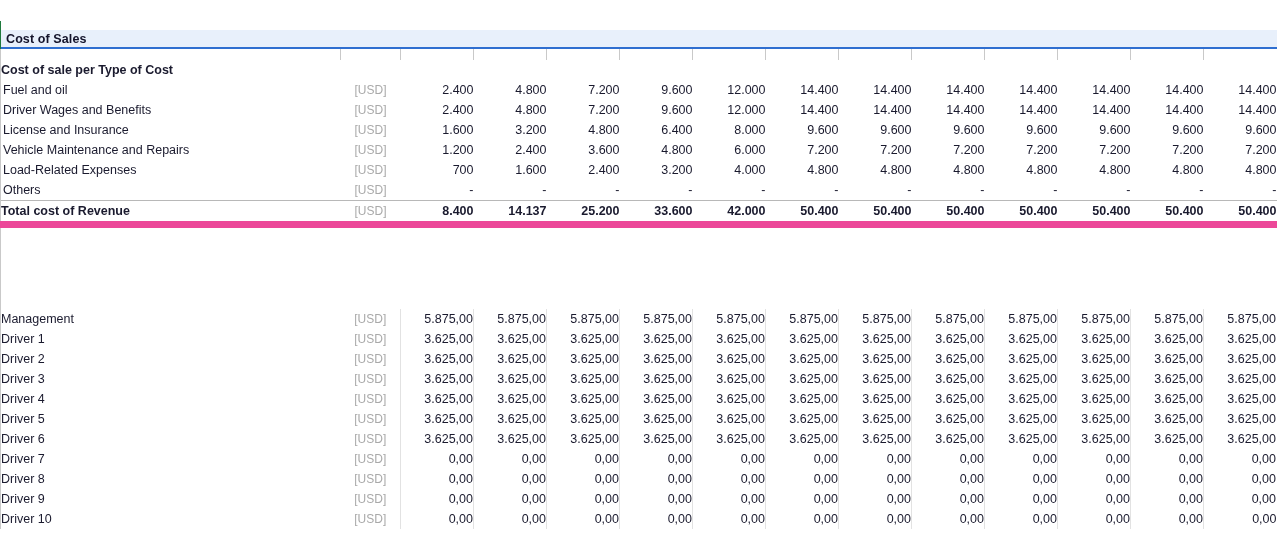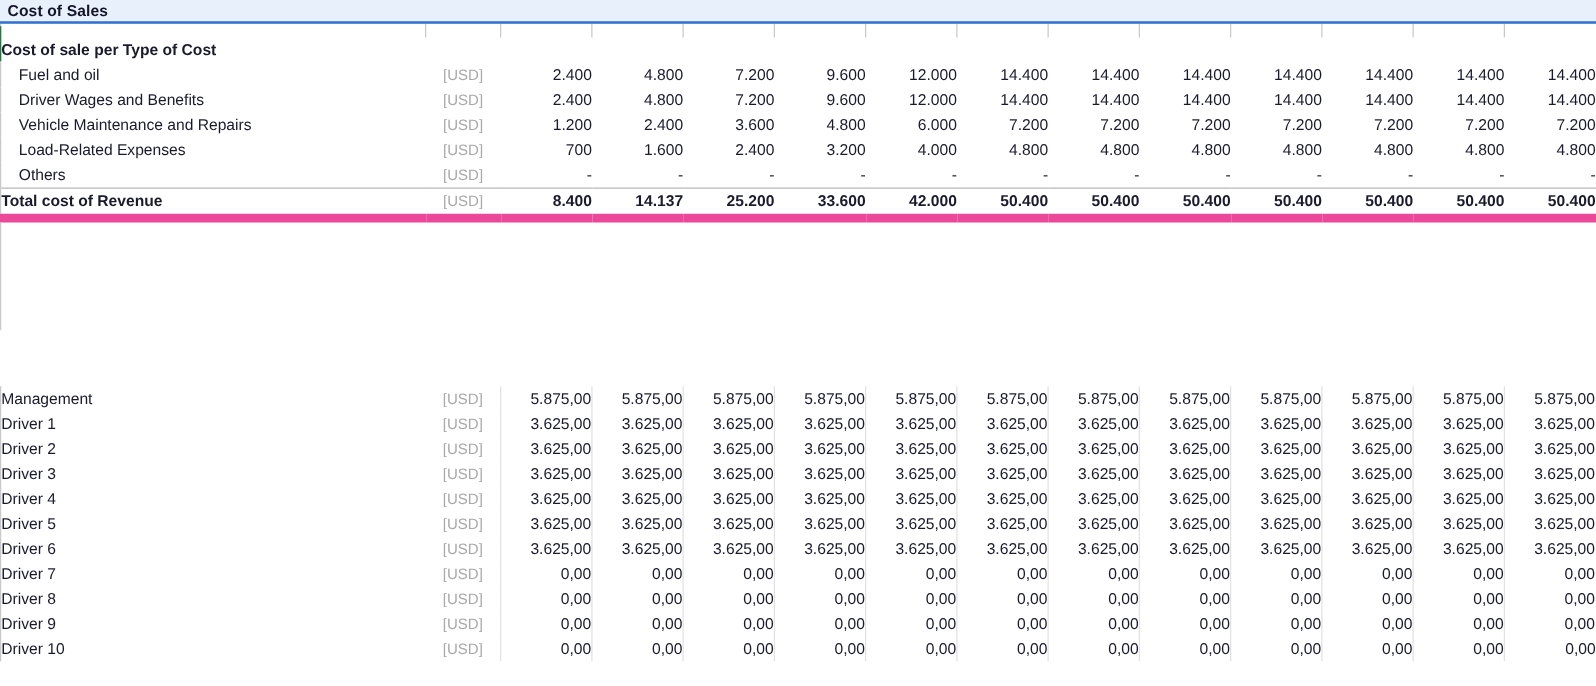--- a/index.html
+++ b/index.html
@@ -33,20 +33,21 @@
   #section-cost  { top: 0px; }
   #section-salaries { top: 309px; }
 
   
   .band {
     position: relative;
     height: 19px;
     background: #e8f0fb;
     border-bottom: 2px solid #2f6fd0;
     box-sizing: border-box;
+    margin-top: 30px;
   }
   .band-title {
     position: absolute;
     left: 6px;
     top: 2px;
     font-weight: bold;
     font-size: 12.5px;
     letter-spacing: .1px;
     color: #14142b;
     white-space: nowrap;
@@ -80,21 +81,21 @@
   
   col.c-label { width: 340px; }
   col.c-unit  { width: 60px; }
   col.c-num   { width: 73px; }
 
   td.label {
     padding-left: 6px;
     color: #1a1a2e;
     border-left: 1px solid #c9c9c9;
   }
-  td.label.indent { padding-left: 14px; }
+  td.label.indent { padding-left: 2px; }
   td.label.head   { font-weight: bold; }
   td.unit {
     text-align: center;
     padding-right: 4px;
     color: #a9a9a9;
     font-size: 12px;
   }
   td.num {
     text-align: right;
     padding-right: 6px;
@@ -211,20 +212,36 @@
             <td class="num">12.000</td>
             <td class="num">14.400</td>
             <td class="num">14.400</td>
             <td class="num">14.400</td>
             <td class="num">14.400</td>
             <td class="num">14.400</td>
             <td class="num">14.400</td>
             <td class="num">14.400</td>
           </tr>
           <tr>
+            <td class="label indent">License and Insurance</td>
+            <td class="unit">[USD]</td>
+            <td class="num">1.600</td>
+            <td class="num">3.200</td>
+            <td class="num">4.800</td>
+            <td class="num">6.400</td>
+            <td class="num">8.000</td>
+            <td class="num">9.600</td>
+            <td class="num">9.600</td>
+            <td class="num">9.600</td>
+            <td class="num">9.600</td>
+            <td class="num">9.600</td>
+            <td class="num">9.600</td>
+            <td class="num">9.600</td>
+          </tr>
+          <tr>
             <td class="label indent">Vehicle Maintenance and Repairs</td>
             <td class="unit">[USD]</td>
             <td class="num">1.200</td>
             <td class="num">2.400</td>
             <td class="num">3.600</td>
             <td class="num">4.800</td>
             <td class="num">6.000</td>
             <td class="num">7.200</td>
             <td class="num">7.200</td>
             <td class="num">7.200</td>

